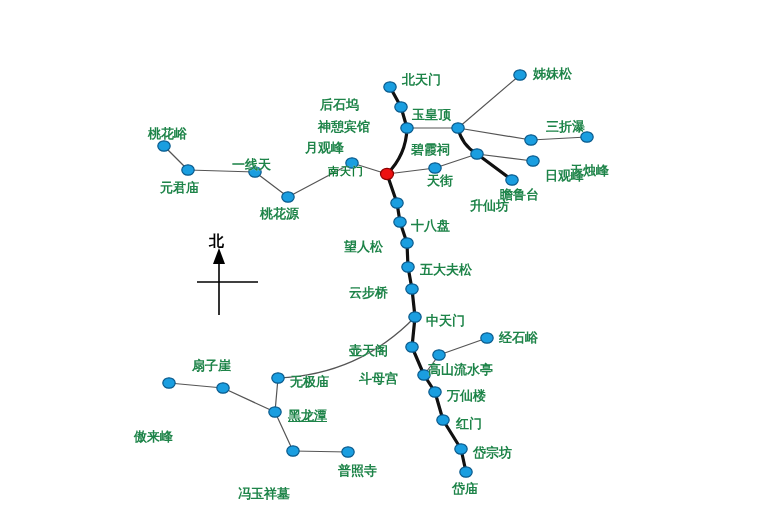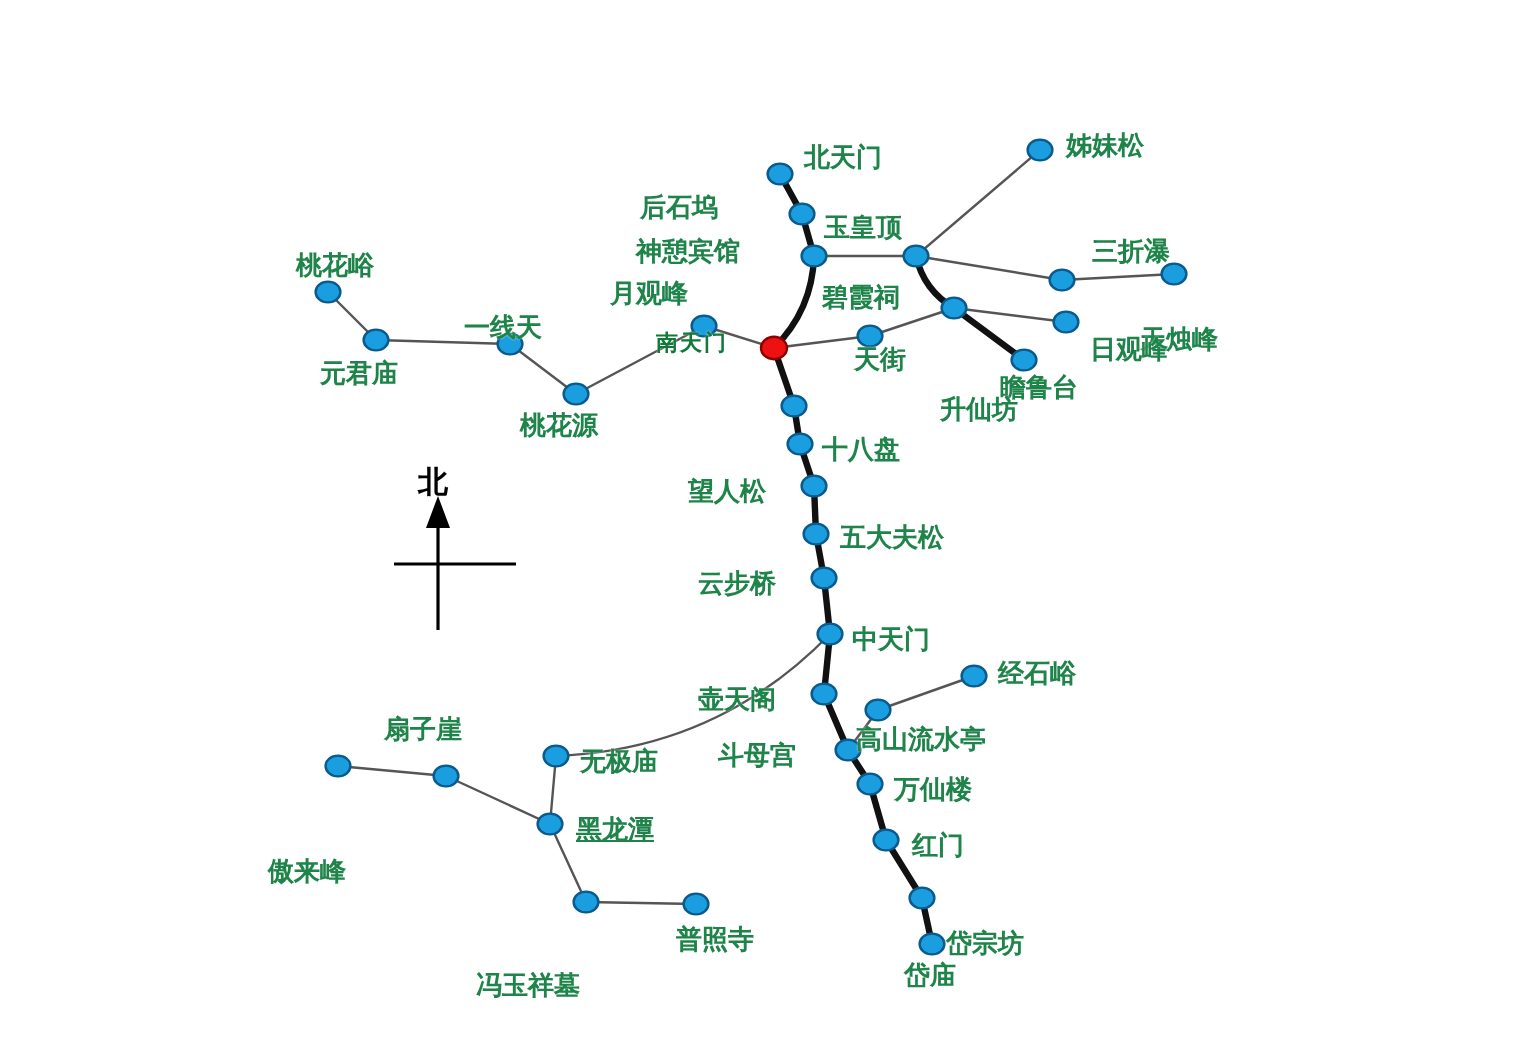--- a/index.html
+++ b/index.html
@@ -160,21 +160,21 @@
       <div class="node-label" style="left: 344px; top: 240px;">望人松</div>
       <div class="node-label" style="left: 420px; top: 263px;">五大夫松</div>
       <div class="node-label" style="left: 349px; top: 286px;">云步桥</div>
       <div class="node-label" style="left: 426px; top: 314px;">中天门</div>
       <div class="node-label" style="left: 349px; top: 344px;">壶天阁</div>
       <div class="node-label" style="left: 359px; top: 372px;">斗母宫</div>
       <div class="node-label" style="left: 428px; top: 364px; font-family: Liberation Mono, monospace;">高山流水亭</div>
       <div class="node-label" style="left: 499px; top: 331px;">经石峪</div>
       <div class="node-label" style="left: 447px; top: 389px;">万仙楼</div>
       <div class="node-label" style="left: 456px; top: 417px;">红门</div>
-      <div class="node-label" style="left: 473px; top: 466px; text-align: right;">岱宗坊</div>
+      <div class="node-label" style="left: 473px; top: 446px; text-align: right;">岱宗坊</div>
       <div class="node-label" style="left: 452px; top: 482px;">岱庙</div>
       <div class="node-label" style="left: 134px; top: 394px; margin-top: 36px;">傲来峰</div>
       <div class="node-label" style="left: 192px; top: 359px;">扇子崖</div>
       <div class="node-label" style="left: 290px; top: 375px;">无极庙</div>
       <div class="node-label" style="left: 288px; top: 409px; text-decoration: underline;">黑龙潭</div>
       <div class="node-label" style="left: 238px; top: 463px; margin-top: 24px;">冯玉祥墓</div>
       <div class="node-label" style="left: 338px; top: 464px;">普照寺</div>
     </div>
   <div class="compass-label" id="compass-label" style="left:209px; top:232px;">北</div>
 </div>

